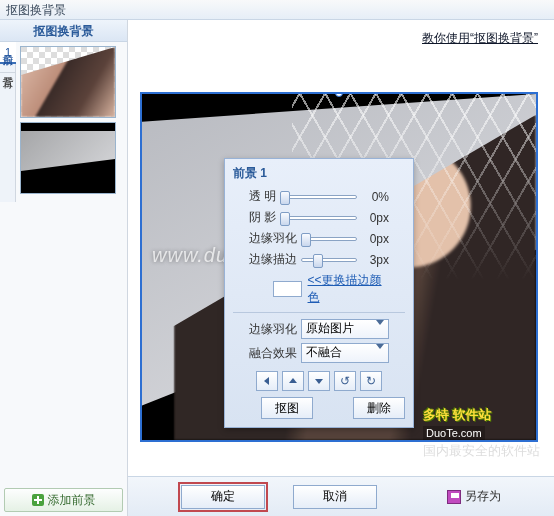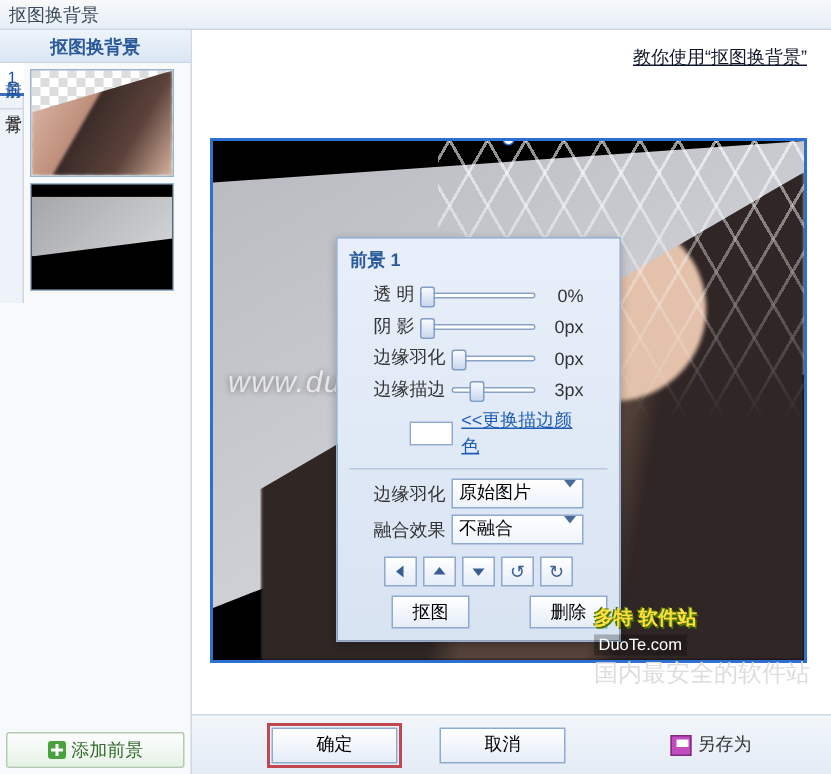--- a/index.html
+++ b/index.html
@@ -68,21 +68,21 @@
 .select { flex:1; height:20px; border:1px solid #8faace; background:linear-gradient(#fff,#eef3fb); display:flex; align-items:flex-start; justify-content:space-between; padding:0 4px; cursor:pointer; }
 .sel-arrow { width:0; height:0; border-left:4px solid transparent; border-right:4px solid transparent; border-top:5px solid #4a6b97;}
 .nav-row { display:flex; gap:4px; margin:8px 0 6px; justify-content:center;}
 .nav-btn { width:22px; height:20px; border:1px solid #8faace; background:linear-gradient(#fff,#e5edf8); display:flex; align-items:center; justify-content:center; cursor:pointer; color:#3a5e92;}
 .act-row { display:flex; gap:12px; justify-content:center; }
 .act-btn { width:64px; height:22px; border:1px solid #8faace; background:linear-gradient(#fff,#e5edf8); cursor:pointer;margin-left:28px; }
 
 .btm-logo { position:absolute; right:14px; bottom:56px; text-align:left; }
 .logo-top { color:#fede3c; font-weight:bold; font-size:13px; text-shadow:1px 1px 0 #4c7a00, -1px -1px 0 #4c7a00;}
 .logo-sub { color:#fff; font-size:11px; background:rgba(0,0,0,.25); padding:1px 3px; margin-top:2px; display:inline-block;}
-.logo-sub2 { color:#ddd; font-size:16px; margin-top:2px;}
+.logo-sub2 { color:#ddd; font-size:13px; margin-top:2px;}
 
 .footer { position:absolute; left:0; right:0; bottom:0; height:40px; background:linear-gradient(#f2f6fb,#e3ebf5); border-top:1px solid #c9d6e5; display:flex; align-items:center; justify-content:center; gap:28px; }
 .f-btn { width:84px; height:24px; border:1px solid #8faace; background:linear-gradient(#fff,#e5edf8); cursor:pointer;}
 .f-btn.primary { outline:2px solid #c1484f; outline-offset:1px; }
 .save-ico { width:14px; height:14px; background:#c14bbf; border:1px solid #7e2c7f; position:relative; }
 .save-ico::after { content:""; position:absolute; left:3px; top:2px; width:8px; height:5px; background:#fff;}
 .f-save { display:flex; align-items:center; gap:4px; cursor:pointer; color:#333;padding-left:42px;}
 
 svg.arrow { width:10px; height:10px; }
 svg.arrow polygon { fill:#3a5e92; }

